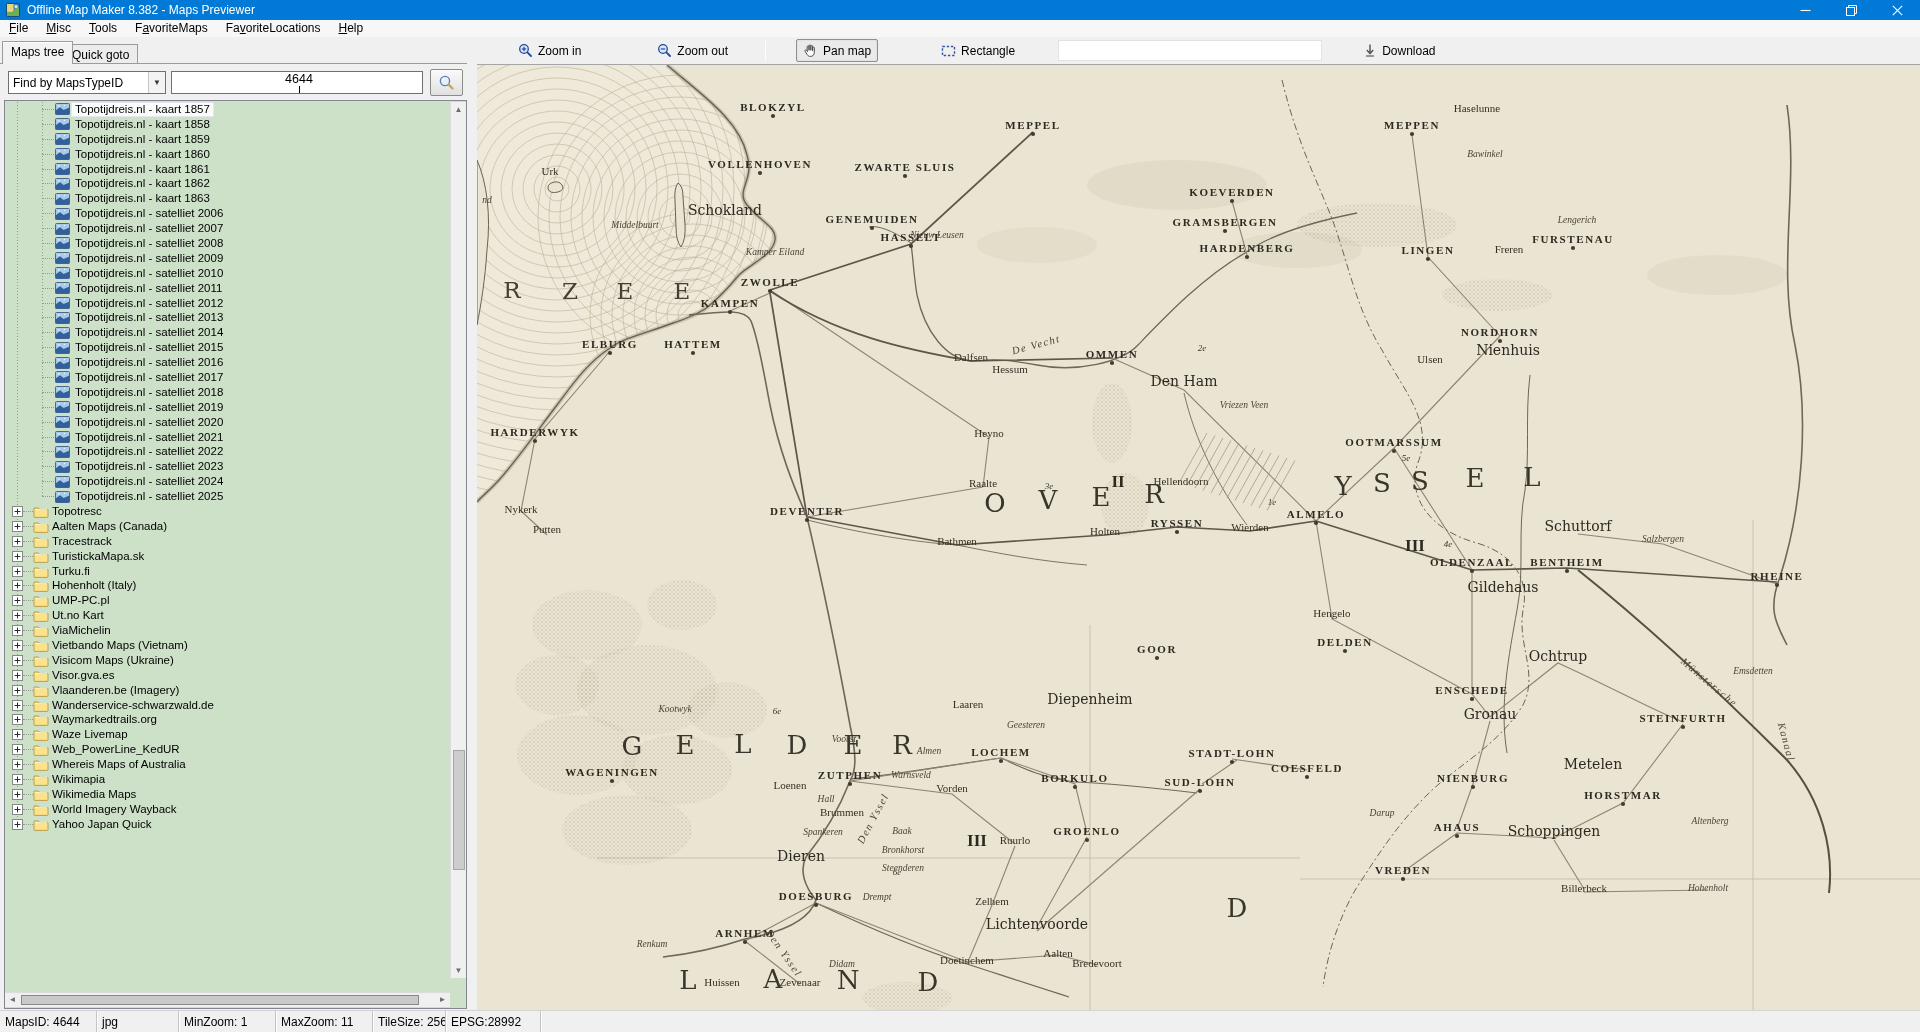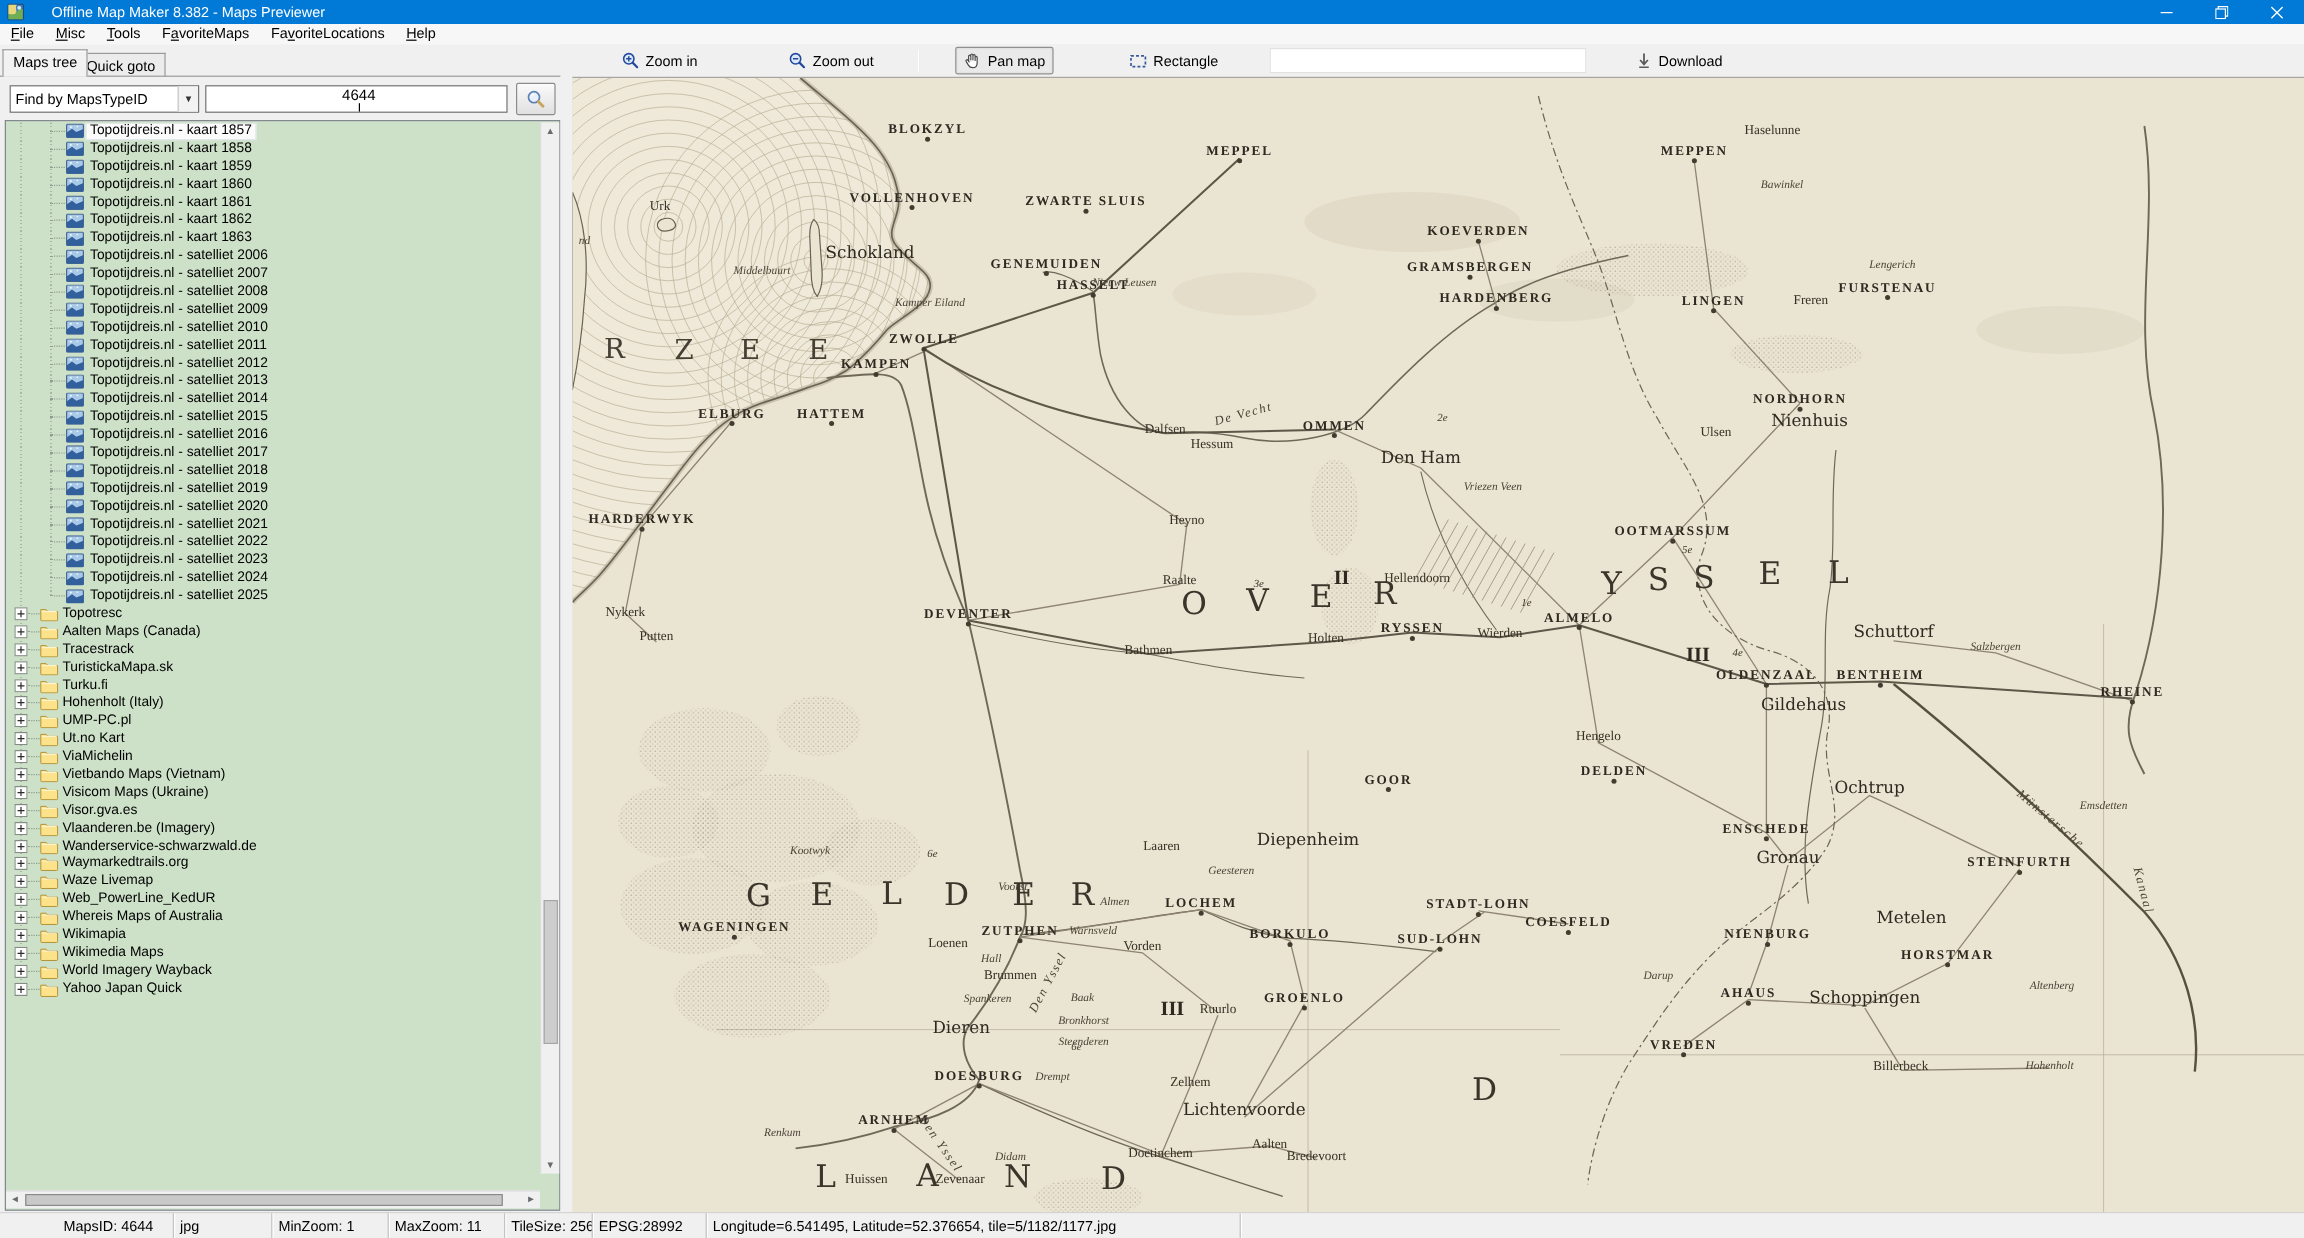--- a/index.html
+++ b/index.html
@@ -2,21 +2,21 @@
 <html><head>
 <meta charset="utf-8">
 <style>
   * { margin:0; padding:0; box-sizing:border-box; }
   html,body { width:1920px; height:1032px; overflow:hidden; }
   body { font-family:"Liberation Sans", sans-serif; background:#f0f0f0; position:relative; font-size:12px; }
 
   
   .titlebar { position:absolute; left:0; top:0; width:100%; height:20px; background:#0179d7; color:#fff; display:flex; align-items:center; }
   .titlebar .appicon { width:14px; height:14px; margin:0 7px 0 6px; flex:none; }
-  .titlebar .title { font-size:12px; white-space:nowrap;margin-left:16px; }
+  .titlebar .title { font-size:12px; white-space:nowrap; }
   .winbtns { margin-left:auto; display:flex; height:100%; }
   .winbtn { width:46px; height:100%; display:flex; align-items:center; justify-content:center; }
   .winbtn svg { display:block; }
 
   
   .menubar { position:absolute; left:0; top:20px; width:100%; height:17px; background:#f7f7f7; display:flex; align-items:center; }
   .menu-item { padding:1px 9px 2px 9px; color:#000; cursor:default; }
   .menu-item u { text-decoration:underline; }
 
   
@@ -73,21 +73,21 @@
   .ml-town   { font:400 11px "Liberation Serif", serif; fill:#35permanently?; text-anchor:middle; }
   .ml-town   { font:400 11px "Liberation Serif", serif; fill:#353024; text-anchor:middle; }
   .ml-hamlet { font:italic 400 9.5px "Liberation Serif", serif; fill:#4a4438; text-anchor:middle; }
   .ml-sea    { font:400 23px "DejaVu Serif", serif; fill:#454034; text-anchor:middle; letter-spacing:2px; }
   .ml-prov   { font:400 26px "DejaVu Serif", serif; fill:#3a352a; text-anchor:middle; }
   .ml-rom    { font:700 17px "Liberation Serif", serif; fill:#2e2920; text-anchor:middle; }
   .ml-num    { font:italic 400 9px "Liberation Serif", serif; fill:#3c372c; text-anchor:middle; }
   .ml-water  { font:italic 400 10.5px "Liberation Serif", serif; fill:#4a4438; letter-spacing:1.5px; text-anchor:middle; }
 
   
-  .statusbar { position:absolute; left:0; bottom:0; width:100%; height:22px; background:#f0f0f0; border-top:1px solid #d4d4d4; display:flex; align-items:stretch; font-size:12px;padding-left:48px; }
+  .statusbar { position:absolute; left:0; bottom:0; width:100%; height:22px; background:#f0f0f0; border-top:1px solid #d4d4d4; display:flex; align-items:stretch; font-size:12px; }
   .status-panel { display:flex; align-items:center; padding-left:5px; border-right:1px solid #c3c3c3; box-shadow:1px 0 0 #fff; white-space:nowrap; overflow:hidden; }
 </style>
 </head>
 <body>
 
 <div class="titlebar">
   <svg class="appicon" viewBox="0 0 14 14">
     <rect x="0.5" y="0.5" width="13" height="13" rx="1.5" fill="#3f7fc1" stroke="#1d4a7a"></rect>
     <path d="M1,9 C4,5 6,10 9,6 C11,3 13,5 13,5 V13 H1 Z" fill="#6fae55"></path>
     <path d="M1,1 H8 C6,4 9,6 7,8 C5,10 2,8 1,9 Z" fill="#e8d77a"></path>
@@ -1208,15 +1208,14 @@
   </svg>
 </div>
 
 <div class="statusbar">
     <div class="status-panel" style="width: 97px;">MapsID: 4644</div>
     <div class="status-panel" style="width: 82px;">jpg</div>
     <div class="status-panel" style="width: 97px;">MinZoom: 1</div>
     <div class="status-panel" style="width: 97px;">MaxZoom: 11</div>
     <div class="status-panel" style="width: 73px;">TileSize: 256</div>
     <div class="status-panel" style="width: 95px;">EPSG:28992</div>
-    <div class="status-panel" style="width: 445px;">Longitude=6.541495, Latitude=52.376654, tile=5/1182/1177.jpg</div>
     <div class="status-panel" style="flex: 1 1 0%; border-right: none;"></div>
   </div>
 
 </body></html>

